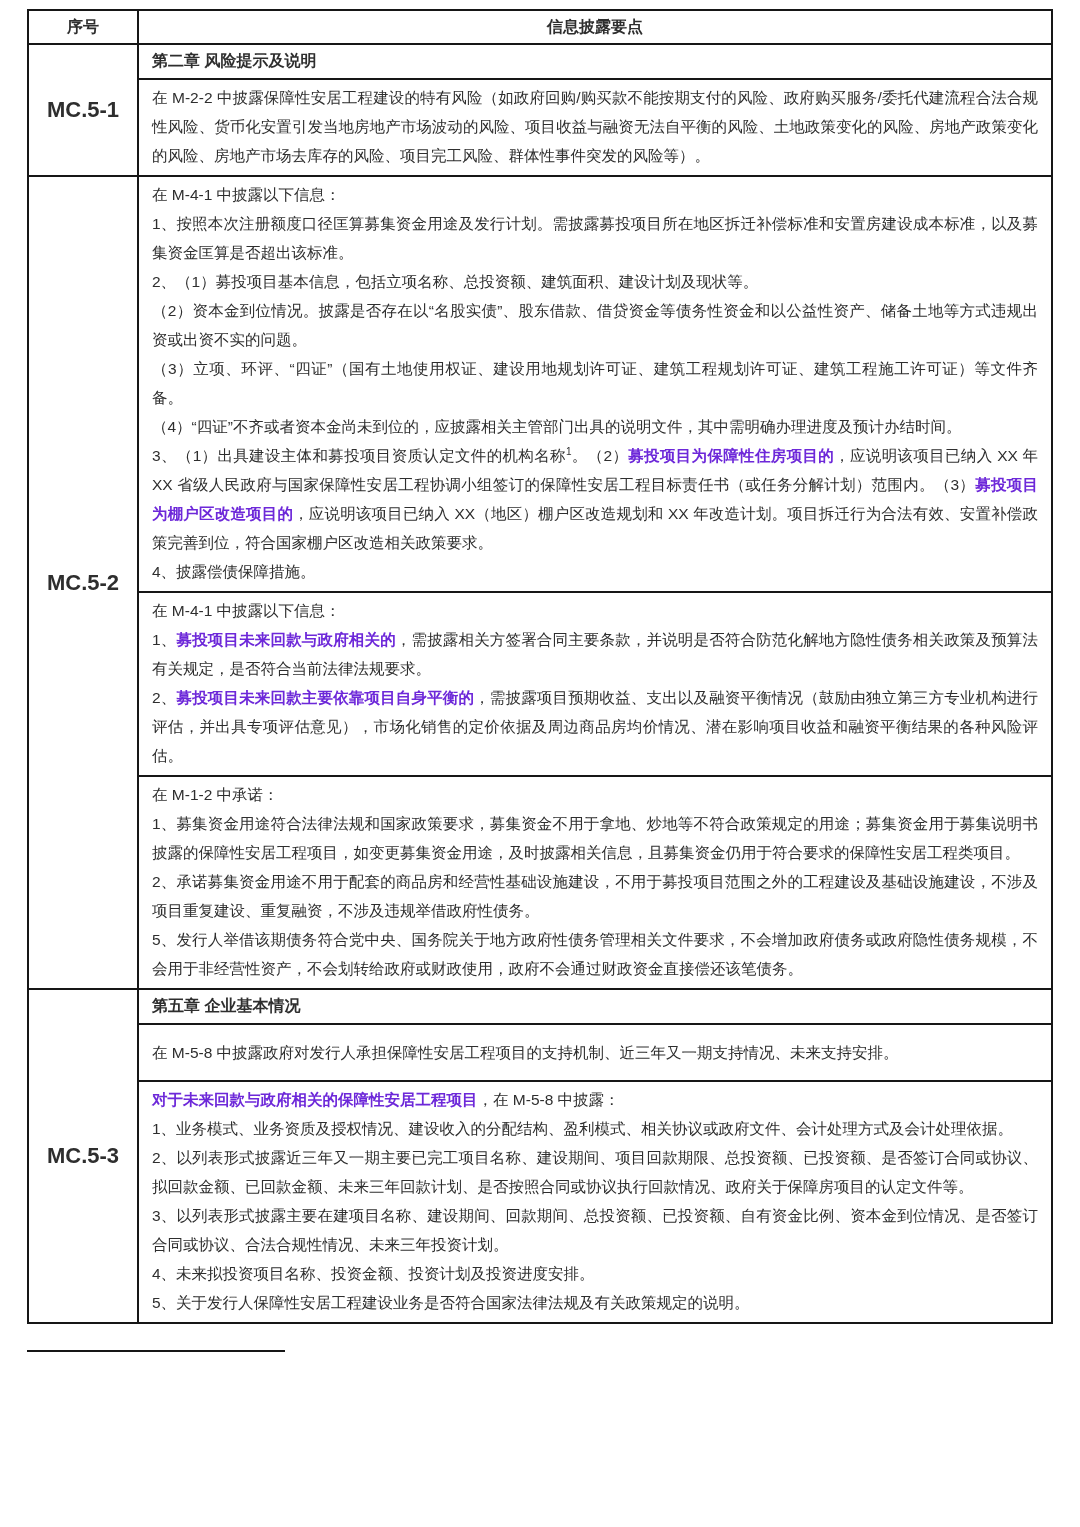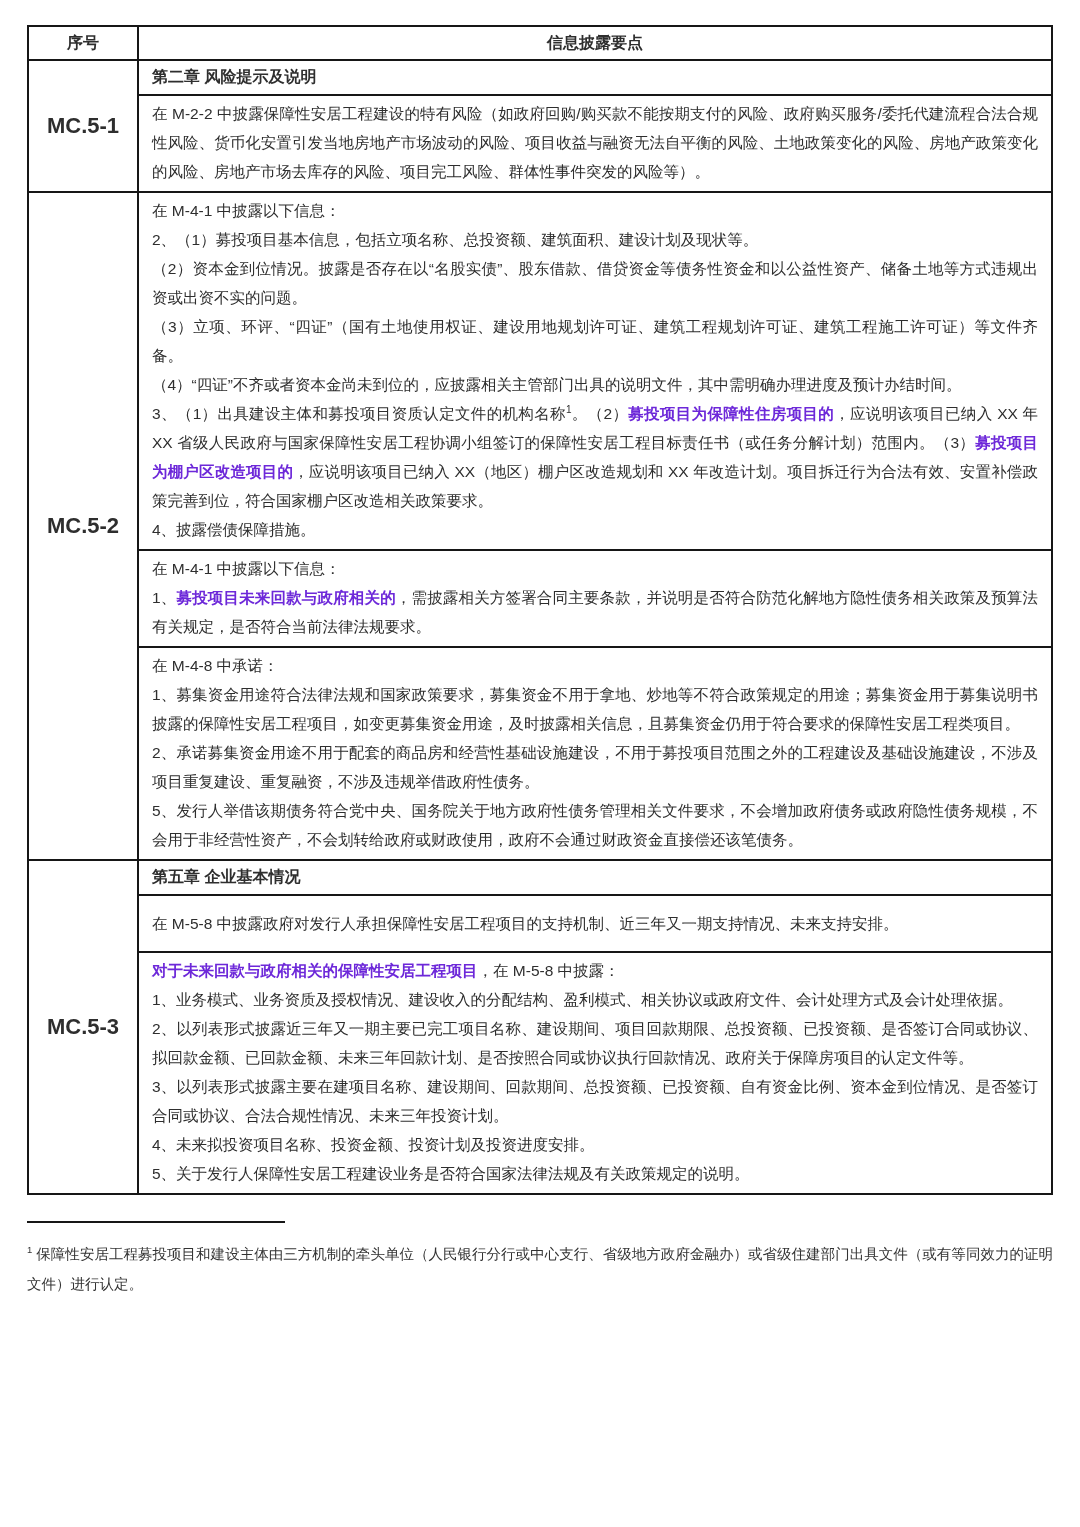--- a/index.html
+++ b/index.html
@@ -4,21 +4,21 @@
 <style>
   * { box-sizing: border-box; }
   html, body { margin: 0; padding: 0; background: #ffffff; }
   .page {
     position: relative;
     width: 1080px;
     height: 1370px;
     background: #ffffff;
     font-family: "Liberation Sans", sans-serif;
     color: #2e2e2e;
-    padding: 25px 27px 0 27px;
+    padding: 9px 27px 0 27px;
     overflow: hidden;
   }
   .dtable {
     width: 1026px;
     border: 2px solid #161616;
   }
   .trow { display: flex; border-top: 2px solid #161616; }
   .trow:first-child { border-top: none; }
   .c1 {
     flex: 0 0 110px;
@@ -68,33 +68,35 @@
             <p class="para"><span>在 M-2-2 中披露保障性安居工程建设的特有风险（如政府回购/购买款不能按期支付的风险、政府购买服务/委托代建流程合法合规性风险、货币化安置引发当地房地产市场波动的风险、项目收益与融资无法自平衡的风险、土地政策变化的风险、房地产政策变化的风险、房地产市场去库存的风险、项目完工风险、群体性事件突发的风险等）。</span></p>
           </div>
       </div>
     </div>
 
     <div class="trow">
       <div class="c1 rowlabel">MC.5-2</div>
       <div class="c2">
         <div class="subrow">
             <p class="para"><span>在 M-4-1 中披露以下信息：</span></p>
+            <p class="para"><span>1、按照本次注册额度口径匡算募集资金用途及发行计划。需披露募投项目所在地区拆迁补偿标准和安置房建设成本标准，以及募集资金匡算是否超出该标准。</span></p>
             <p class="para"><span>2、（1）募投项目基本信息，包括立项名称、总投资额、建筑面积、建设计划及现状等。</span></p>
             <p class="para"><span>（2）资本金到位情况。披露是否存在以“名股实债”、股东借款、借贷资金等债务性资金和以公益性资产、储备土地等方式违规出资或出资不实的问题。</span></p>
             <p class="para"><span>（3）立项、环评、“四证”（国有土地使用权证、建设用地规划许可证、建筑工程规划许可证、建筑工程施工许可证）等文件齐备。</span></p>
             <p class="para"><span>（4）“四证”不齐或者资本金尚未到位的，应披露相关主管部门出具的说明文件，其中需明确办理进度及预计办结时间。</span></p>
             <p class="para"><span>3、（1）出具建设主体和募投项目资质认定文件的机构名称</span><sup>1</sup><span>。（2）</span><span class="red-seg">募投项目为保障性住房项目的</span><span>，应说明该项目已纳入 XX 年 XX 省级人民政府与国家保障性安居工程协调小组签订的保障性安居工程目标责任书（或任务分解计划）范围内。（3）</span><span class="red-seg">募投项目为棚户区改造项目的</span><span>，应说明该项目已纳入 XX（地区）棚户区改造规划和 XX 年改造计划。项目拆迁行为合法有效、安置补偿政策完善到位，符合国家棚户区改造相关政策要求。</span></p>
             <p class="para"><span>4、披露偿债保障措施。</span></p>
           </div>
         <div class="subrow">
             <p class="para"><span>在 M-4-1 中披露以下信息：</span></p>
             <p class="para"><span>1、</span><span class="red-seg">募投项目未来回款与政府相关的</span><span>，需披露相关方签署合同主要条款，并说明是否符合防范化解地方隐性债务相关政策及预算法有关规定，是否符合当前法律法规要求。</span></p>
+            <p class="para"><span>2、</span><span class="red-seg">募投项目未来回款主要依靠项目自身平衡的</span><span>，需披露项目预期收益、支出以及融资平衡情况（鼓励由独立第三方专业机构进行评估，并出具专项评估意见），市场化销售的定价依据及周边商品房均价情况、潜在影响项目收益和融资平衡结果的各种风险评估。</span></p>
           </div>
         <div class="subrow">
-            <p class="para"><span>在 M-4-8 中承诺：</span></p>
+            <p class="para"><span>在 M-1-2 中承诺：</span></p>
             <p class="para"><span>1、募集资金用途符合法律法规和国家政策要求，募集资金不用于拿地、炒地等不符合政策规定的用途；募集资金用于募集说明书披露的保障性安居工程项目，如变更募集资金用途，及时披露相关信息，且募集资金仍用于符合要求的保障性安居工程类项目。</span></p>
             <p class="para"><span>2、承诺募集资金用途不用于配套的商品房和经营性基础设施建设，不用于募投项目范围之外的工程建设及基础设施建设，不涉及项目重复建设、重复融资，不涉及违规举借政府性债务。</span></p>
             <p class="para"><span>5、发行人举借该期债务符合党中央、国务院关于地方政府性债务管理相关文件要求，不会增加政府债务或政府隐性债务规模，不会用于非经营性资产，不会划转给政府或财政使用，政府不会通过财政资金直接偿还该笔债务。</span></p>
           </div>
       </div>
     </div>
 
     <div class="trow">
       <div class="c1 rowlabel">MC.5-3</div>
       <div class="c2">

